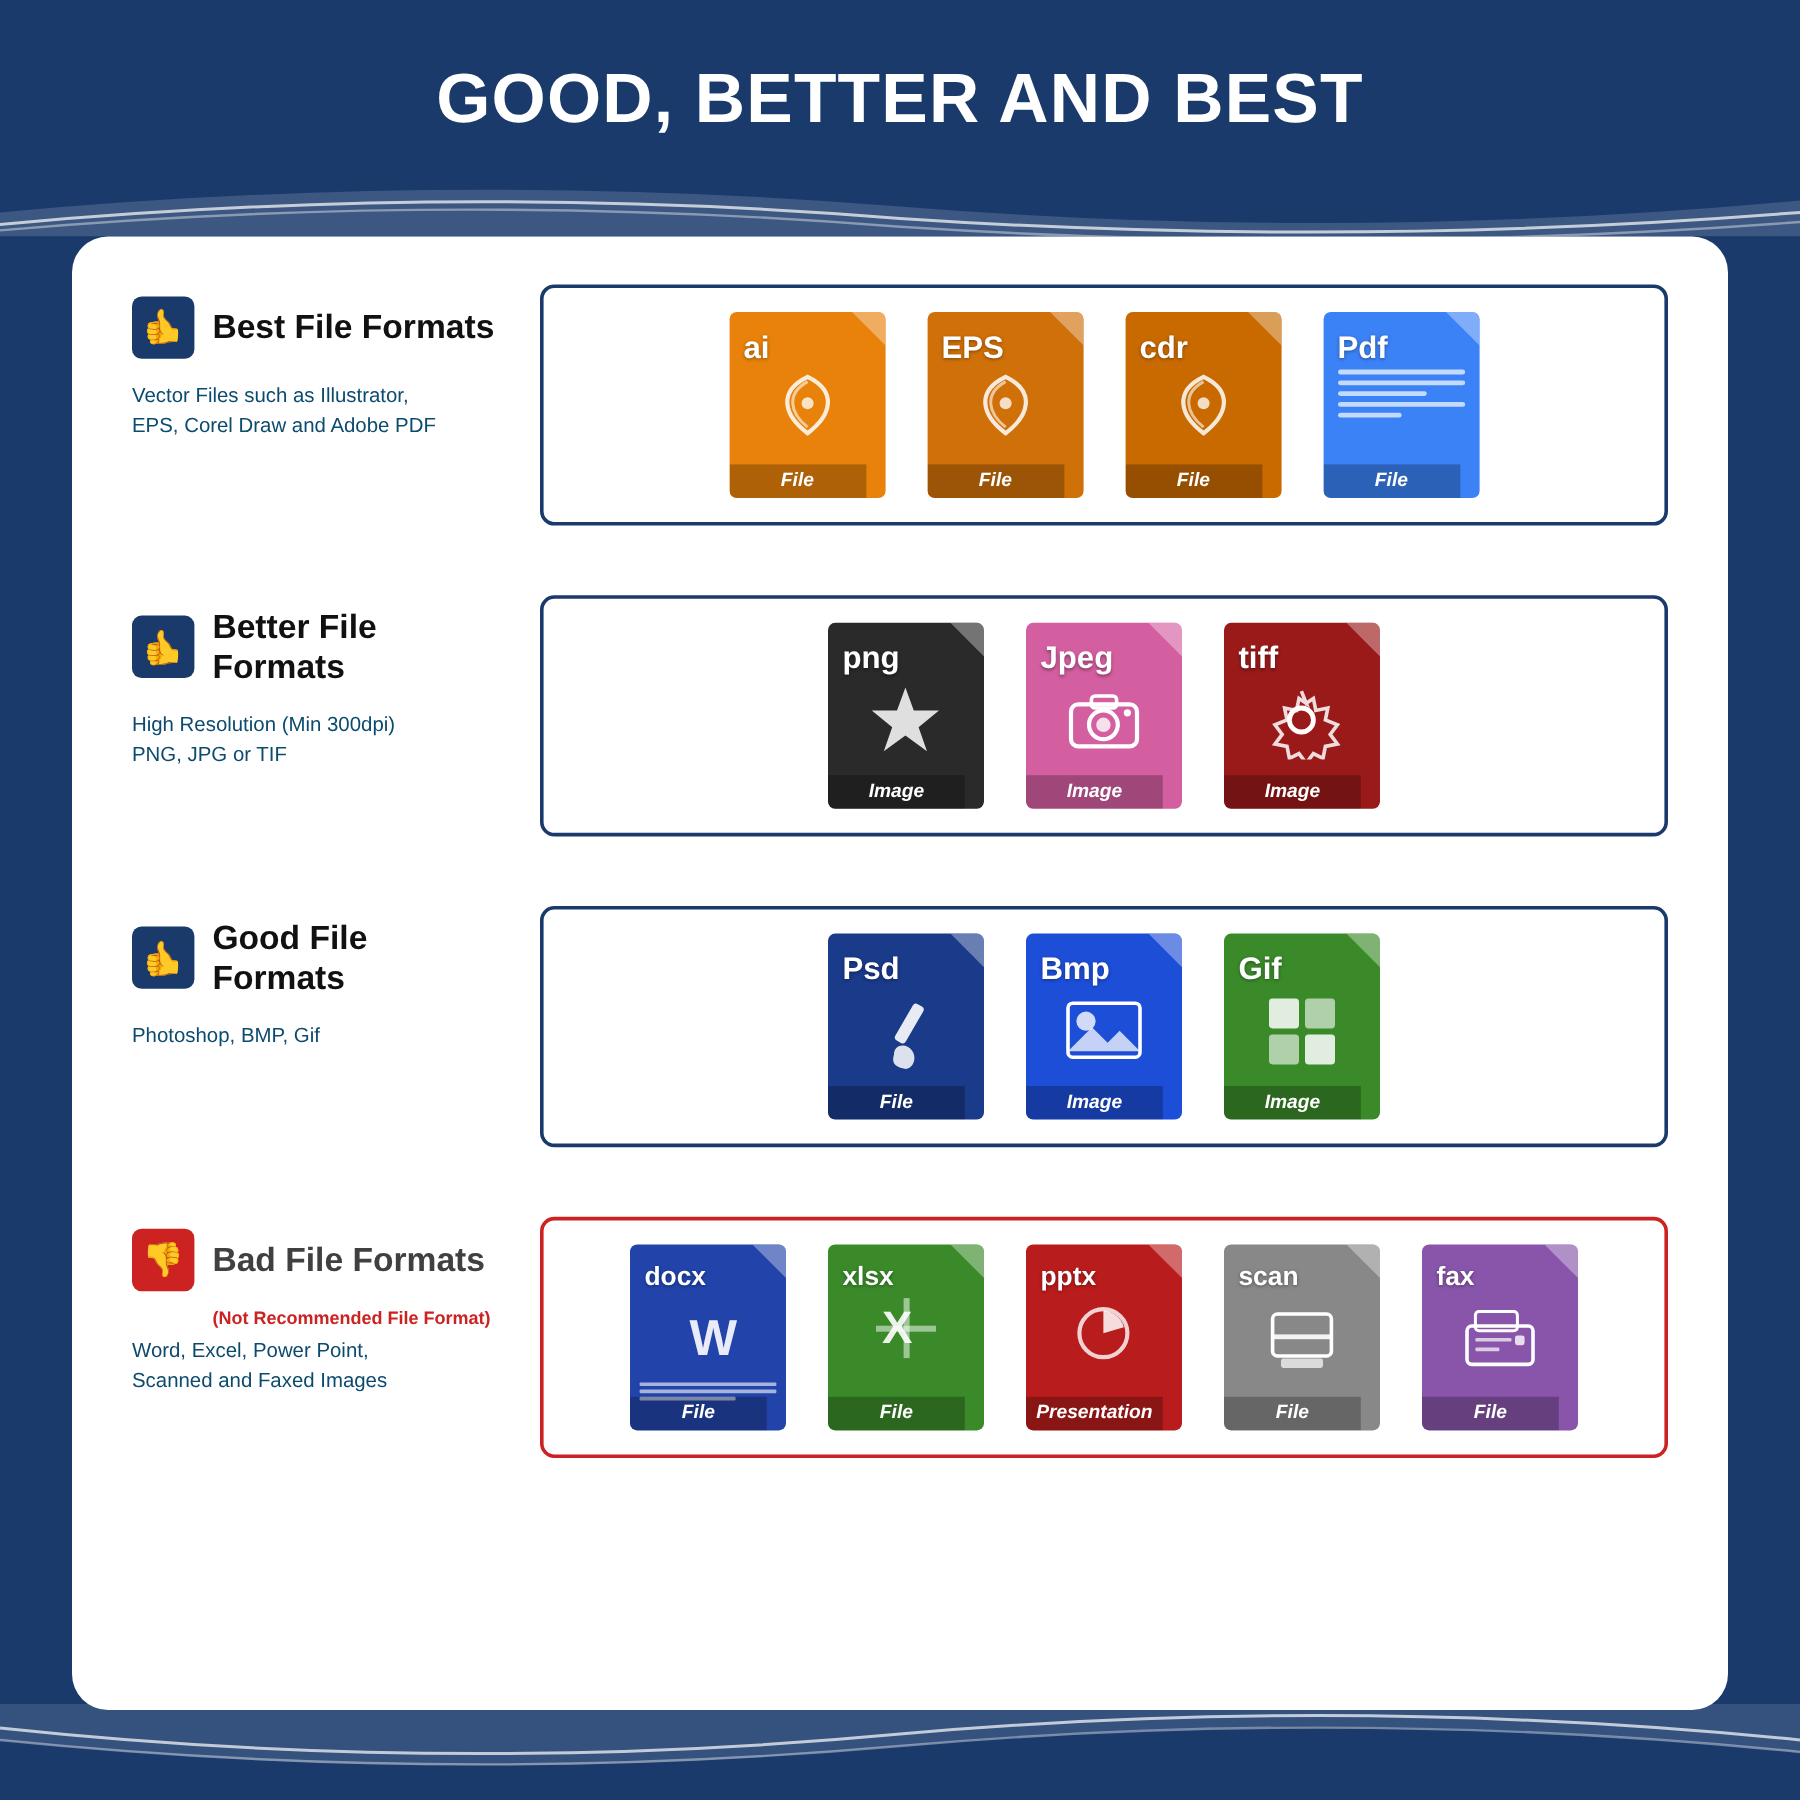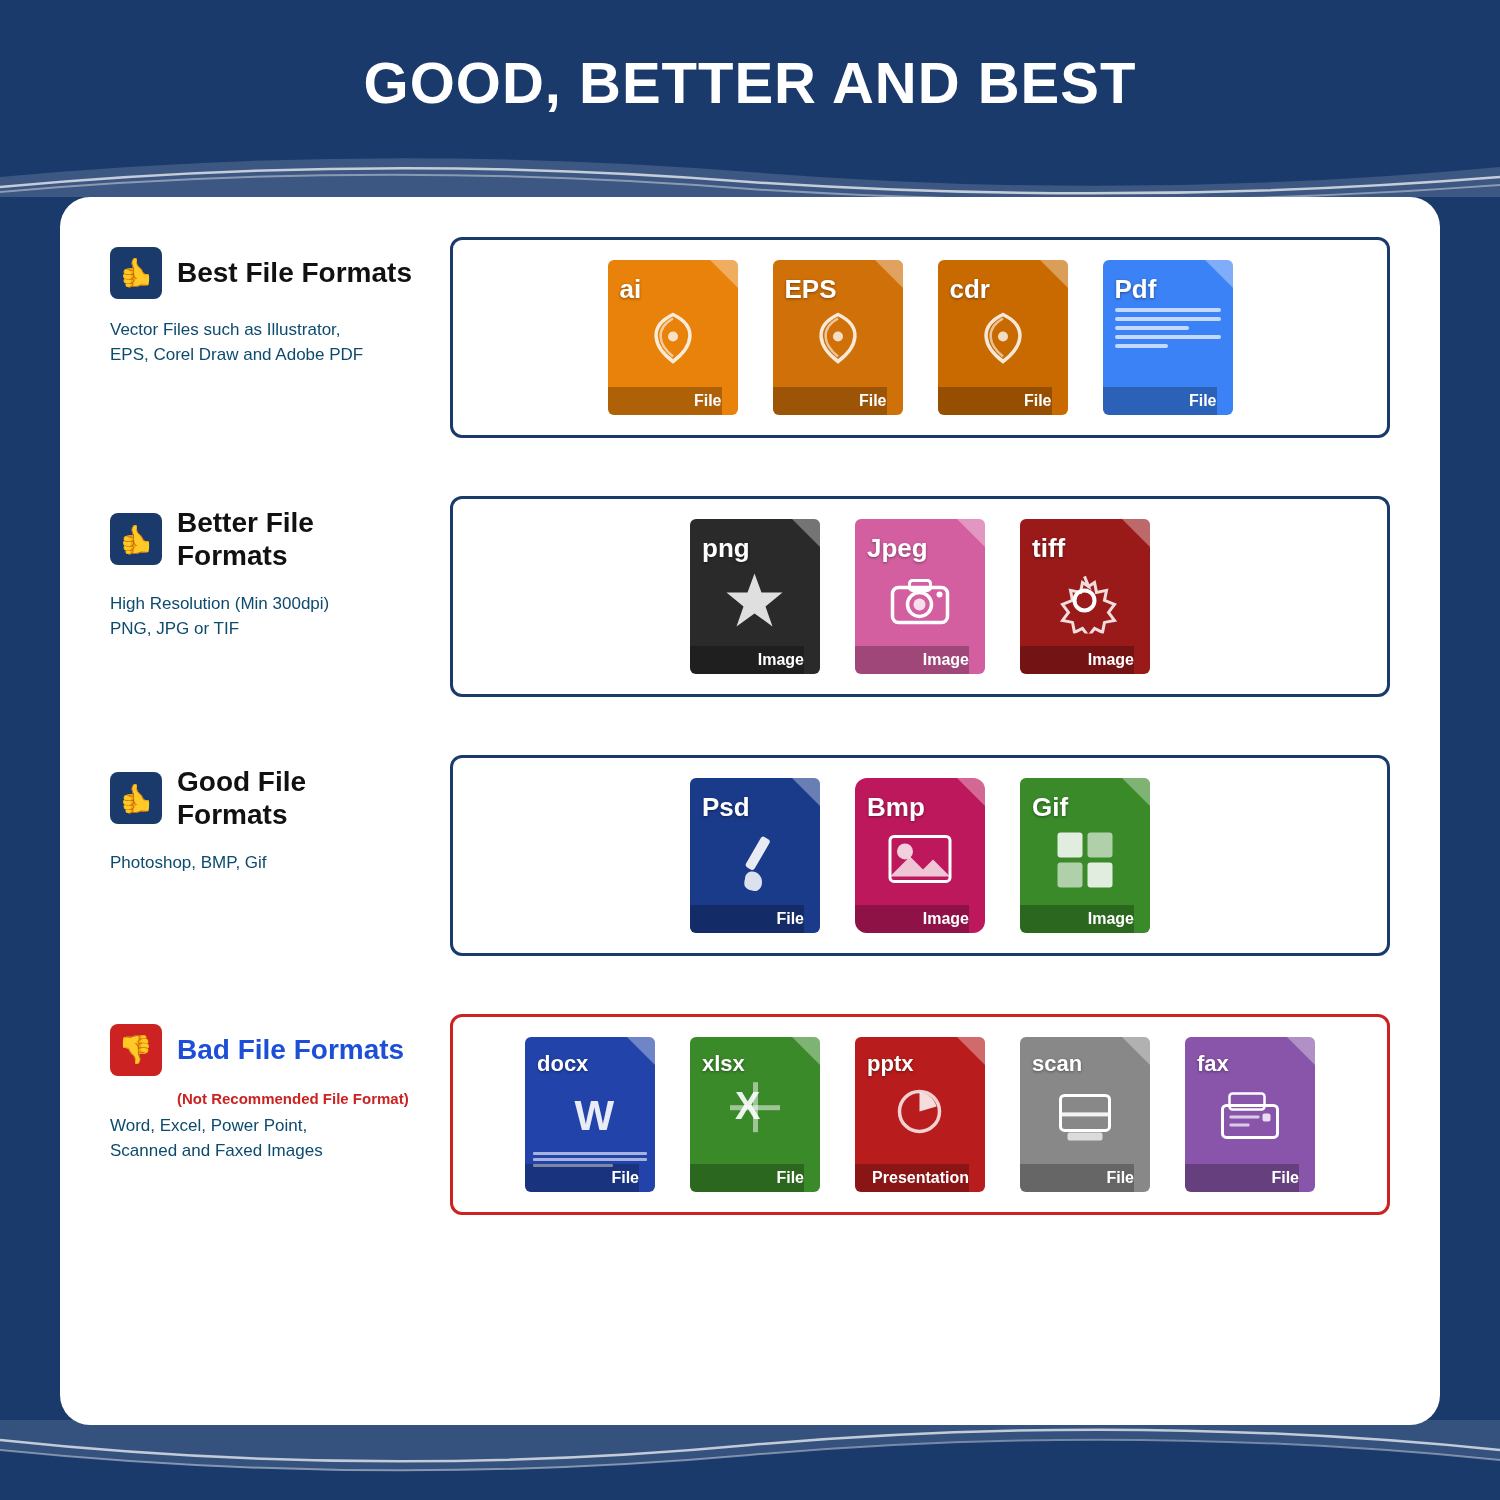--- a/index.html
+++ b/index.html
@@ -96,21 +96,21 @@
     }
 
     .section-title {
       font-size: 28px;
       font-weight: 900;
       color: #111;
       line-height: 1.2;
     }
 
     .section-title.bad {
-      color: #1d4ed8;
+      color: #404040;
     }
 
     .section-subtitle {
       font-size: 15px;
       color: #cc2222;
       font-weight: 700;
       margin-top: 2px;
       margin-left: 67px;
     }
 
@@ -197,25 +197,26 @@
       z-index: 1;
       text-shadow: 0 1px 3px rgba(0,0,0,0.4);
     }
 
     .file-bottom-label {
       position: absolute;
       bottom: 0;
       left: 0;
       right: 16px;
       background: rgba(0,0,0,0.25);
-      text-align: right;
+      text-align: center;
       color: white;
       font-size: 16px;
       font-weight: 700;
       padding: 5px 0;
+      font-style: italic;
     }
 
     .file-center-icon {
       position: absolute;
       top: 50%;
       left: 50%;
       transform: translate(-50%, -50%) translateY(5px);
       font-size: 48px;
       color: white;
       opacity: 0.85;
@@ -393,21 +394,21 @@
                 <svg width="60" height="65" viewBox="0 0 60 65">
                   <rect x="28" y="5" width="10" height="35" rx="3" fill="white" opacity="0.9" transform="rotate(30 33 22)"></rect>
                   <path d="M20,48 C20,40 30,38 35,45 C40,52 35,62 28,60 C20,58 18,55 20,48Z" fill="white" opacity="0.85"></path>
                 </svg>
               </div>
               <div class="file-bottom-label">File</div>
             </div>
           </div>
 
           <div class="file-icon">
-            <div class="file-card" style="background:#be185d;border-radius:12px;">
+            <div class="file-card" style="background:#1d4ed8;">
               <div class="fold-corner"></div>
               <div class="file-ext-text">Bmp</div>
               <div style="position:absolute; top:50%; left:50%; transform:translate(-50%,-40%);">
                 <svg width="70" height="55" viewBox="0 0 70 55">
                   <rect x="5" y="5" width="60" height="45" rx="4" fill="none" stroke="white" stroke-width="3"></rect>
                   <circle cx="20" cy="20" r="8" fill="white" opacity="0.8"></circle>
                   <path d="M5,45 L25,25 L38,38 L48,28 L65,45Z" fill="white" opacity="0.75"></path>
                 </svg>
               </div>
               <div class="file-bottom-label">Image</div>

